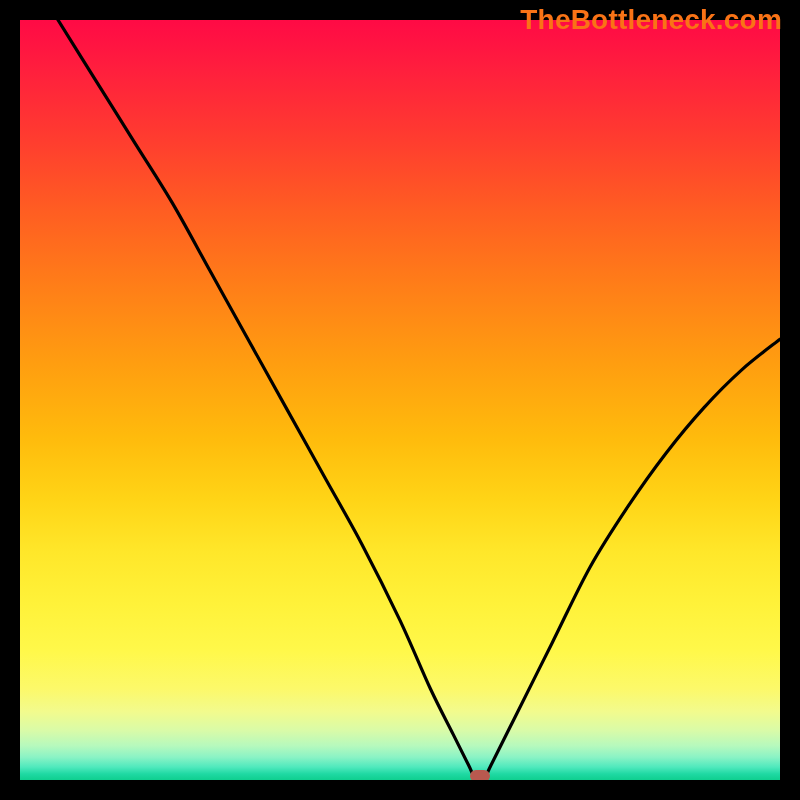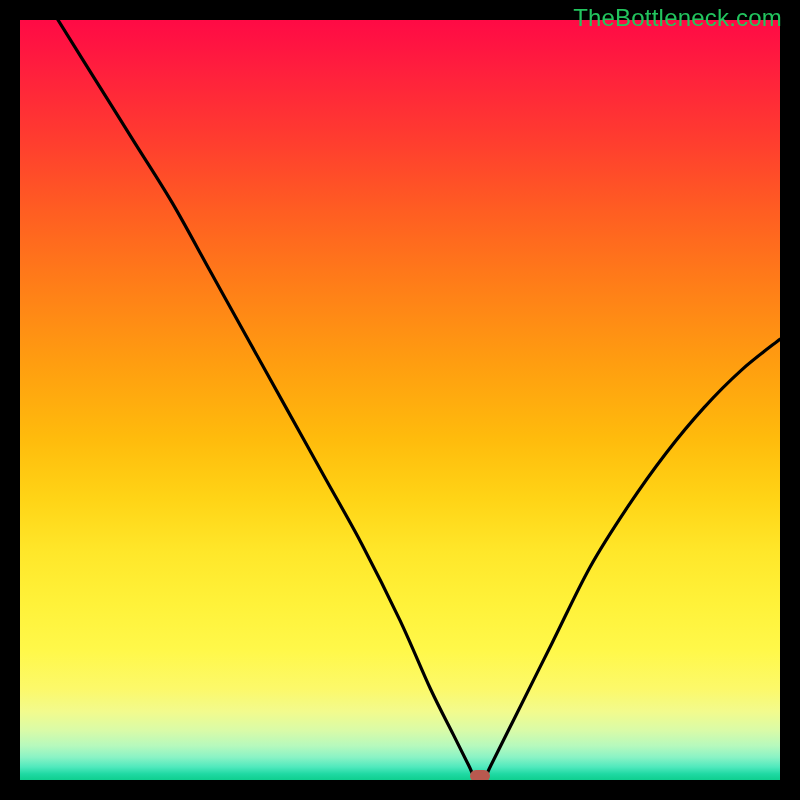--- a/index.html
+++ b/index.html
@@ -16,23 +16,23 @@
     left: 0;
     top: 0;
     width: 800px;
     height: 800px;
     background: #000;
   }
   .watermark {
     position: absolute;
     top: 4px;
     right: 18px;
-    color: #22c55e;
-    font-size: 24px;
-    font-weight: 400;
+    color: #f97316;
+    font-size: 28px;
+    font-weight: 700;
     letter-spacing: 0.2px;
     z-index: 50;
   }
   .plot {
     position: absolute;
     left: 20px;
     top: 20px;
     width: 760px;
     height: 760px;
     overflow: hidden;

